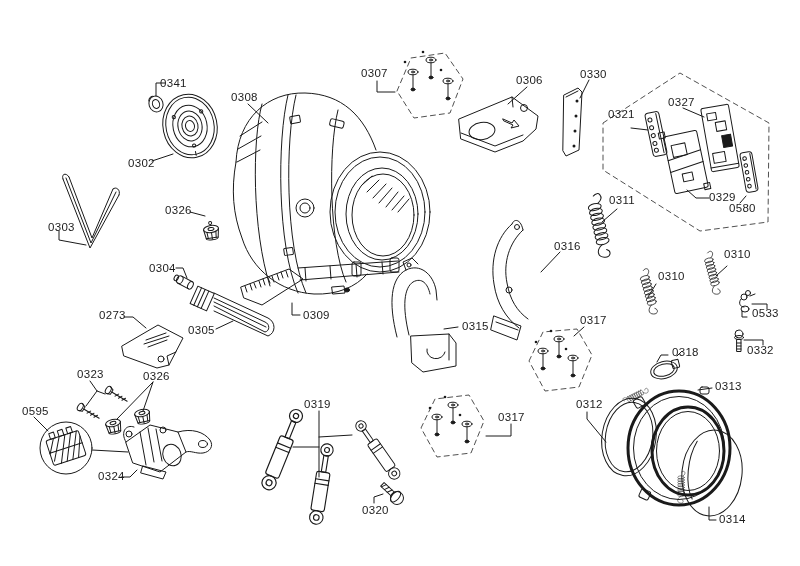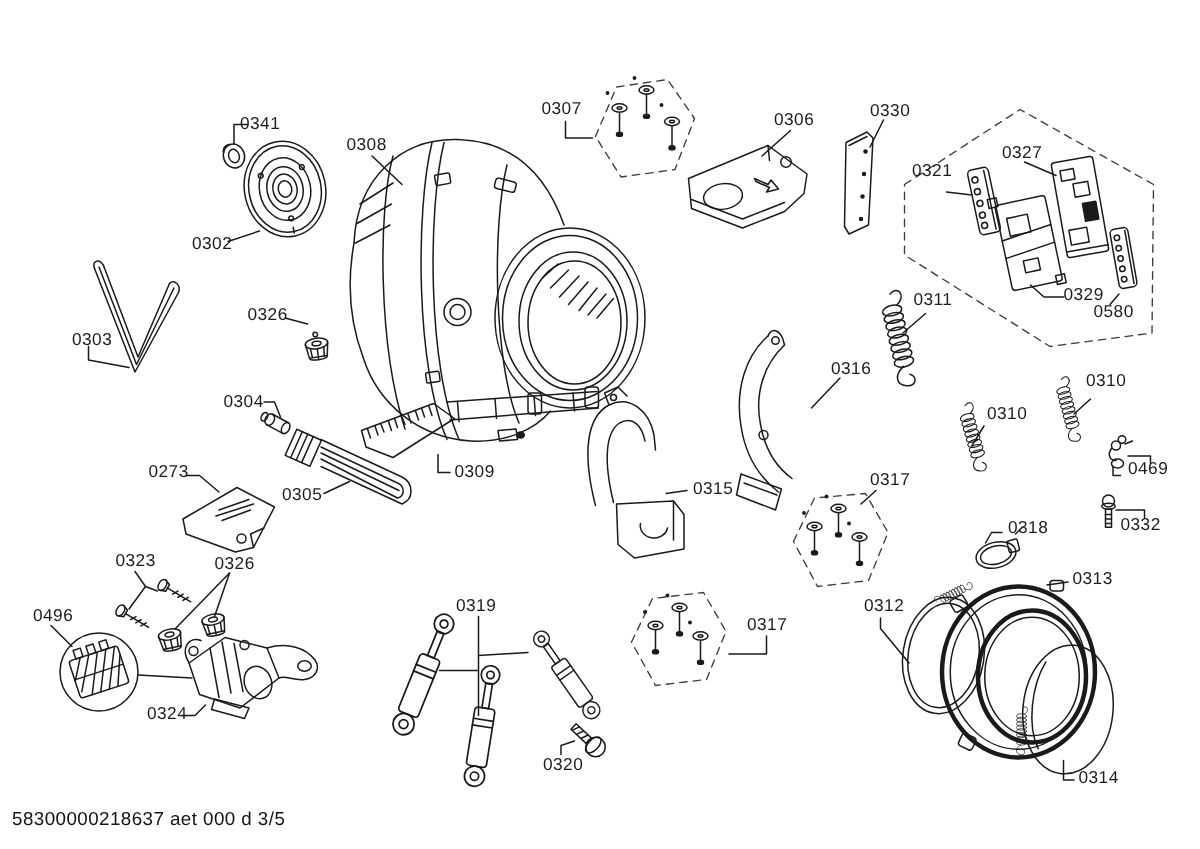--- a/index.html
+++ b/index.html
@@ -476,25 +476,24 @@
 <span class="lbl" style="left:554px;top:240px">0316</span>
 <span class="lbl" style="left:580px;top:314px">0317</span>
 <span class="lbl" style="left:498px;top:411px">0317</span>
 <span class="lbl" style="left:672px;top:346px">0318</span>
 <span class="lbl" style="left:304px;top:398px">0319</span>
 <span class="lbl" style="left:362px;top:504px">0320</span>
 <span class="lbl" style="left:608px;top:108px">0321</span>
 <span class="lbl" style="left:729px;top:202px">0580</span>
 <span class="lbl" style="left:77px;top:368px">0323</span>
 <span class="lbl" style="left:98px;top:470px">0324</span>
-<span class="lbl" style="left:22px;top:405px">0496</span>
+<span class="lbl" style="left:22px;top:405px">0595</span>
 <span class="lbl" style="left:165px;top:204px">0326</span>
 <span class="lbl" style="left:143px;top:370px">0326</span>
 <span class="lbl" style="left:668px;top:96px">0327</span>
 <span class="lbl" style="left:709px;top:191px">0329</span>
 <span class="lbl" style="left:580px;top:68px">0330</span>
 <span class="lbl" style="left:99px;top:309px">0273</span>
 <span class="lbl" style="left:747px;top:344px">0332</span>
-<span class="lbl" style="left:752px;top:307px">0469</span>
-
-<div class="footer">58300000218637 aet 000 d 3/5</div>
+<span class="lbl" style="left:752px;top:307px">0533</span>
+
 
 </div>
 
 </body></html>

